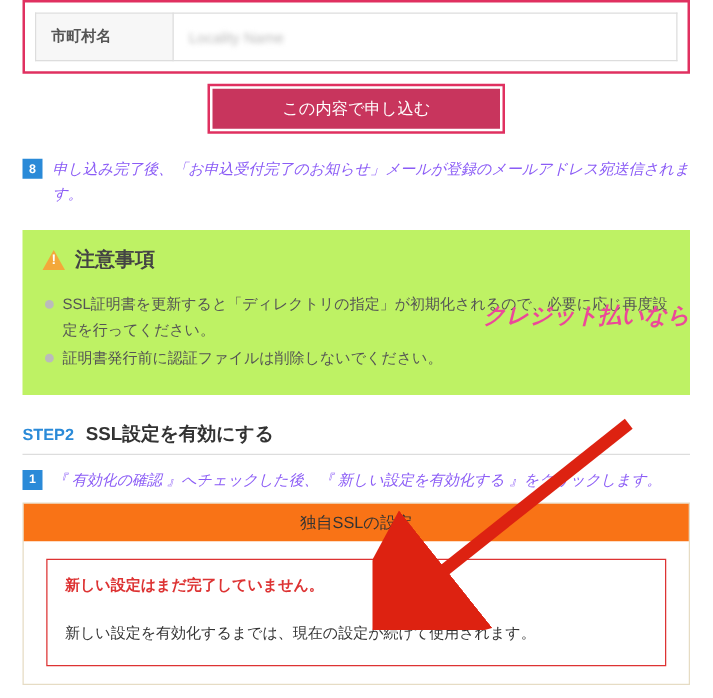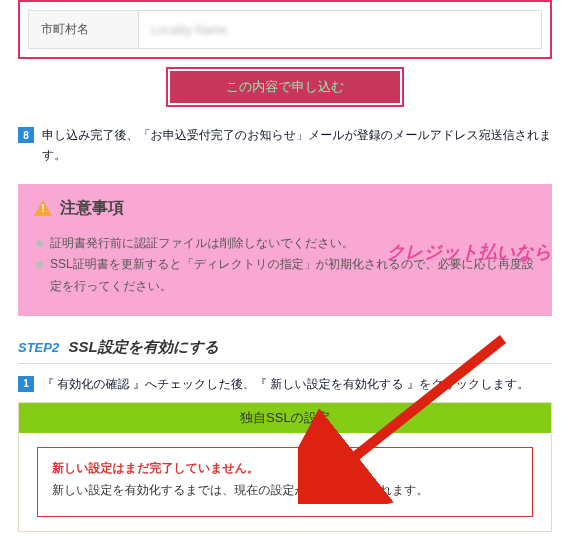--- a/index.html
+++ b/index.html
@@ -3,56 +3,56 @@
 <meta charset="utf-8">
 <style>
   * { box-sizing: border-box; margin: 0; padding: 0; }
   body { font-family: "Hiragino Kaku Gothic Pro","Meiryo",sans-serif; font-size: 12px; color: #333; background:#fff; width:570px; }
   .page { position:relative; padding:0 0 20px 0; }
 
   
   .form-frame { margin:0 18px 8px 18px; border:2px solid #e03060; background:#fff; padding:8px; }
   .form-table { width:100%; border-collapse:collapse; }
   .form-table td { border:1px solid #ddd; padding:10px 12px; font-size:12px; }
-  .form-table td.lbl { width:110px; background:#f7f7f7; color:#555; }
+  .form-table td.lbl { width:110px; background:#f7f7f7; color:#555;font-weight:bold; }
   .form-table td.val { color:#bbb; filter:blur(2px); }
 
   .submit-wrap { text-align:center; margin:4px 0 18px 0; }
   .submit-btn-frame { display:inline-block; border:2px solid #e03060; padding:2px; }
-  .submit-btn { display:block; background:#c8355d; color:#86efac; font-size:13px; padding:7px 56px; border:none; cursor:pointer;text-align:right; }
+  .submit-btn { display:block; background:#c8355d; color:#ffffff; font-size:13px; padding:7px 56px; border:none; cursor:pointer;text-align:right; }
 
   
   .num-row { display:flex; align-items:flex-start; gap:8px; margin:0 18px 18px 18px; }
   .num-badge { display:inline-flex; align-items:center; justify-content:center; width:16px; height:16px; background:#2a8ad8; color:#fff; font-size:10px; font-weight:bold; margin-top:2px; flex-shrink:0; }
-  .num-row .text { font-size:12px; line-height:1.7; color:#0f172a; }
+  .num-row .text { font-size:12px; line-height:1.7; color:#8b5cf6;font-style:italic; }
 
   
-  .caution-box { margin:0 18px 18px 18px; background:#f9a8d4; padding:14px 16px 18px 16px; }
+  .caution-box { margin:0 18px 18px 18px; background:#bef264; padding:14px 16px 18px 16px; }
   .caution-title { display:flex; align-items:center; gap:8px; font-size:16px; font-weight:bold; color:#444; margin-bottom:14px; }
   .warn-icon { width:0; height:0; border-left:9px solid transparent; border-right:9px solid transparent; border-bottom:16px solid #f3a83a; position:relative; }
   .warn-icon::after { content:"!"; position:absolute; top:2px; left:-3px; width:6px; text-align:center; color:#fff; font-size:11px; font-weight:bold; }
   .bullet-list { list-style:none; }
   .bullet-list li { position:relative; padding-left:16px; font-size:12px; color:#555; line-height:1.8; }
   .bullet-list li::before { content:""; position:absolute; left:2px; top:7px; width:7px; height:7px; background:#bbb; border-radius:50%; }
 
   
-  .step-head { margin:22px 18px 10px 18px; border-bottom:1px solid #ddd; padding-bottom:6px;font-style:italic; }
+  .step-head { margin:22px 18px 10px 18px; border-bottom:1px solid #ddd; padding-bottom:6px; }
   .step-label { color:#2a8ad8; font-weight:bold; font-size:13px; margin-right:6px; }
   .step-title { font-size:15px; font-weight:bold; color:#333; }
 
   
   .handnote { position:absolute; right:18px; top:240px; color:#ec4899; font-style:italic; font-weight:bold; font-size:18px; line-height:1.4; text-align:right; pointer-events:none; }
 
   
   .panel-wrap { position:relative; margin:0 18px; }
   .panel-img { border:1px solid #e6dcc4; background:#fff; }
-  .panel-title-bar { background:#84cc16; text-align:center; font-size:13px; padding:6px 0; color:#333; }
+  .panel-title-bar { background:#f97316; text-align:center; font-size:13px; padding:6px 0; color:#333; }
   .panel-body { padding:14px 18px; }
   .red-box { border:1px solid #d33; padding:12px 14px 16px 14px; }
-  .red-box .warn-text { color:#d33; font-weight:bold; font-size:12px; margin-bottom:4px; }
+  .red-box .warn-text { color:#d33; font-weight:bold; font-size:12px; margin-bottom:20px; }
   .red-box .desc { font-size:12px; color:#333; line-height:1.6; }
 
   
   .arrow-svg { position:absolute; top:-68px; left:280px; width:220px; height:170px; pointer-events:none; }
 
   
   .step-instr { margin:0 18px 8px 18px; }
 </style>
 </head>
 <body>
@@ -82,22 +82,22 @@
       <div>申し込み完了後、「お申込受付完了のお知らせ」メールが登録のメールアドレス宛送信されます。</div>
     </div>
   </div>
 
   <div class="caution-box">
     <div class="caution-title">
       <span class="warn-icon"></span>
       <span>注意事項</span>
     </div>
     <ul class="bullet-list">
+      <li>SSL証明書を更新すると「ディレクトリの指定」が初期化されるので、必要に応じ再度設定を行ってください。</li>
       <li>証明書発行前に認証ファイルは削除しないでください。</li>
-      <li>SSL証明書を更新すると「ディレクトリの指定」が初期化されるので、必要に応じ再度設定を行ってください。</li>
     </ul>
   </div>
 
   <div class="handnote">
     <div>クレジット払いなら</div>
   </div>
 
   <div class="step-head">
     <span class="step-label">STEP2</span>
     <span class="step-title">SSL設定を有効にする</span>

